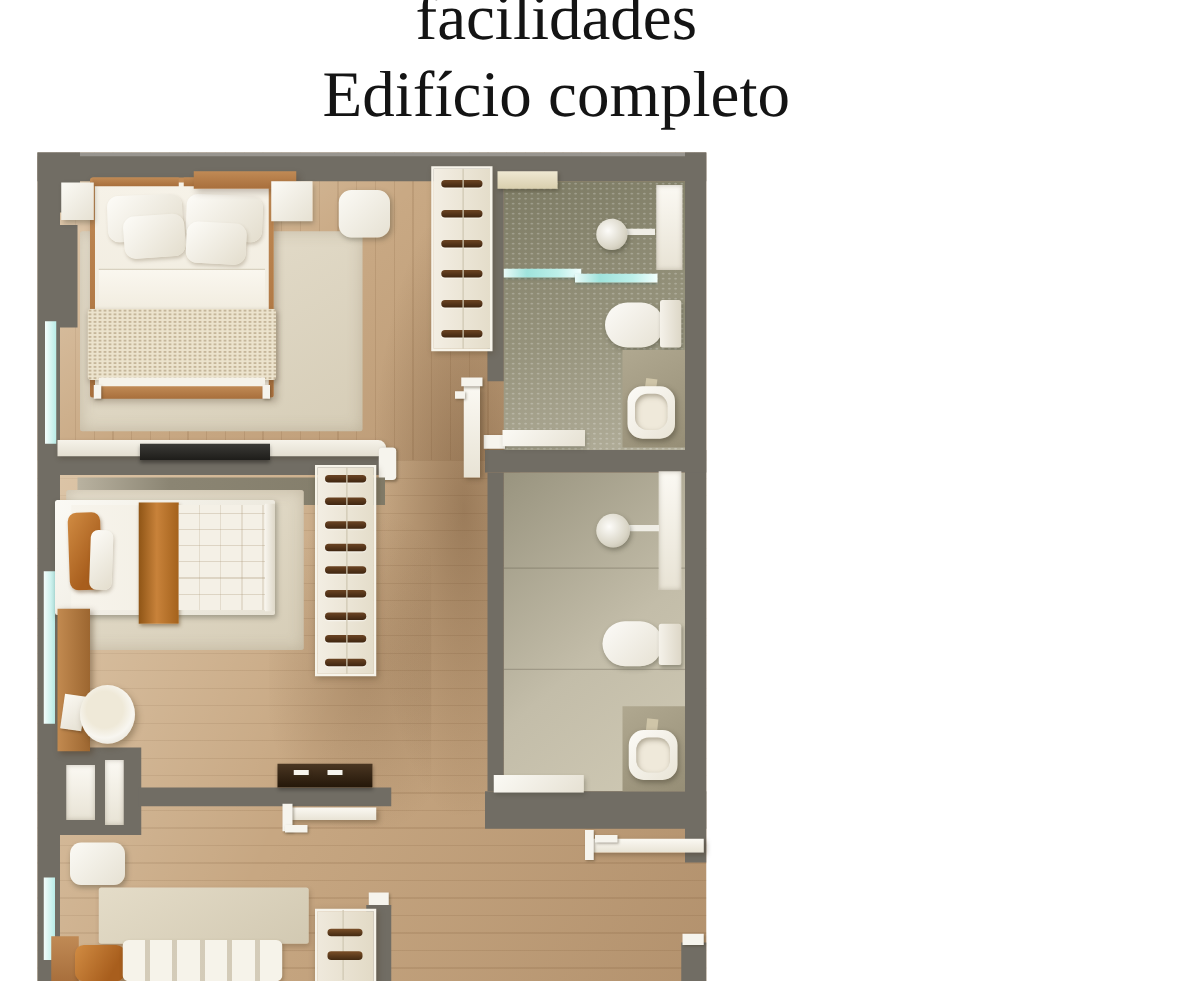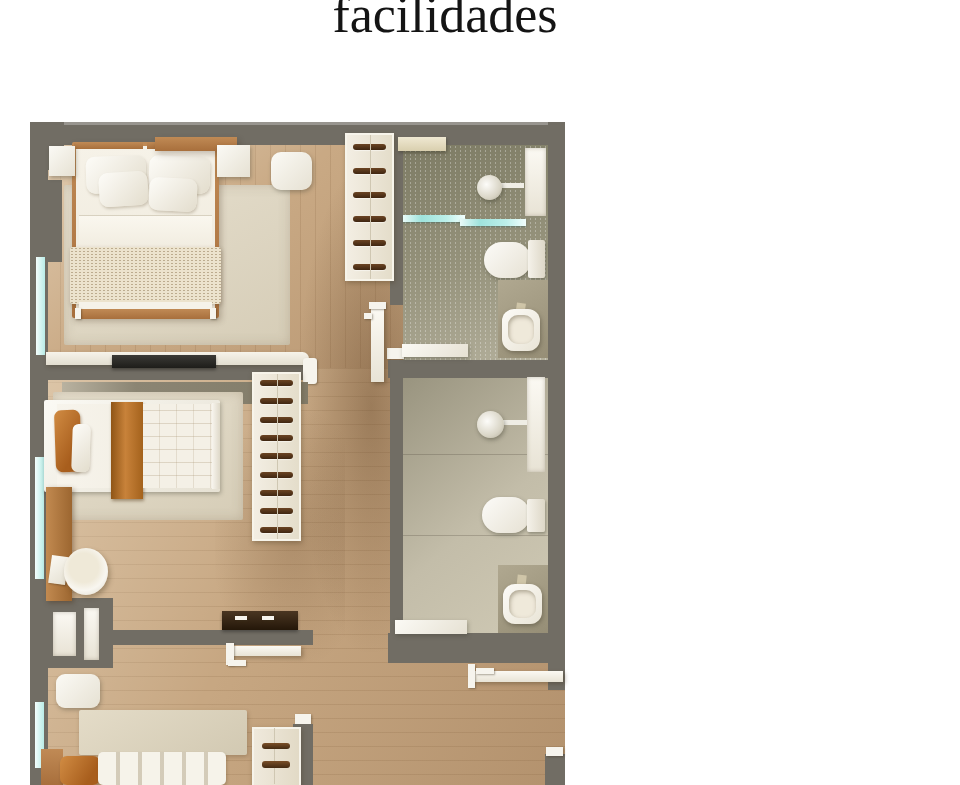--- a/index.html
+++ b/index.html
@@ -51,20 +51,21 @@
          box-shadow:0 1px 2px rgba(40,90,85,.4);}
   .window{background:linear-gradient(to right,#f4fdfb,#b9ece7);}
   .handle{background:linear-gradient(to bottom,#7a4f28,#432a12);border-radius:3px;}
   .frame-bit{background:#f6f4ed;box-shadow:1px 1px 2px rgba(60,50,30,.4);}
 </style>
 </head>
 <body>
 
 <div class="a" id="title">
   <div>facilidades</div>
+  <div>Edifício completo</div>
 </div>
 
 <div class="a" id="plan">
 
   <div class="a floor-top"></div>
   <div class="a floor-bottom"></div>
   <div class="a shade-corridor"></div>
   <div class="a shade-bed2"></div>
 
   <div class="a" style="left:373px;top:23px;width:145px;height:215px;

